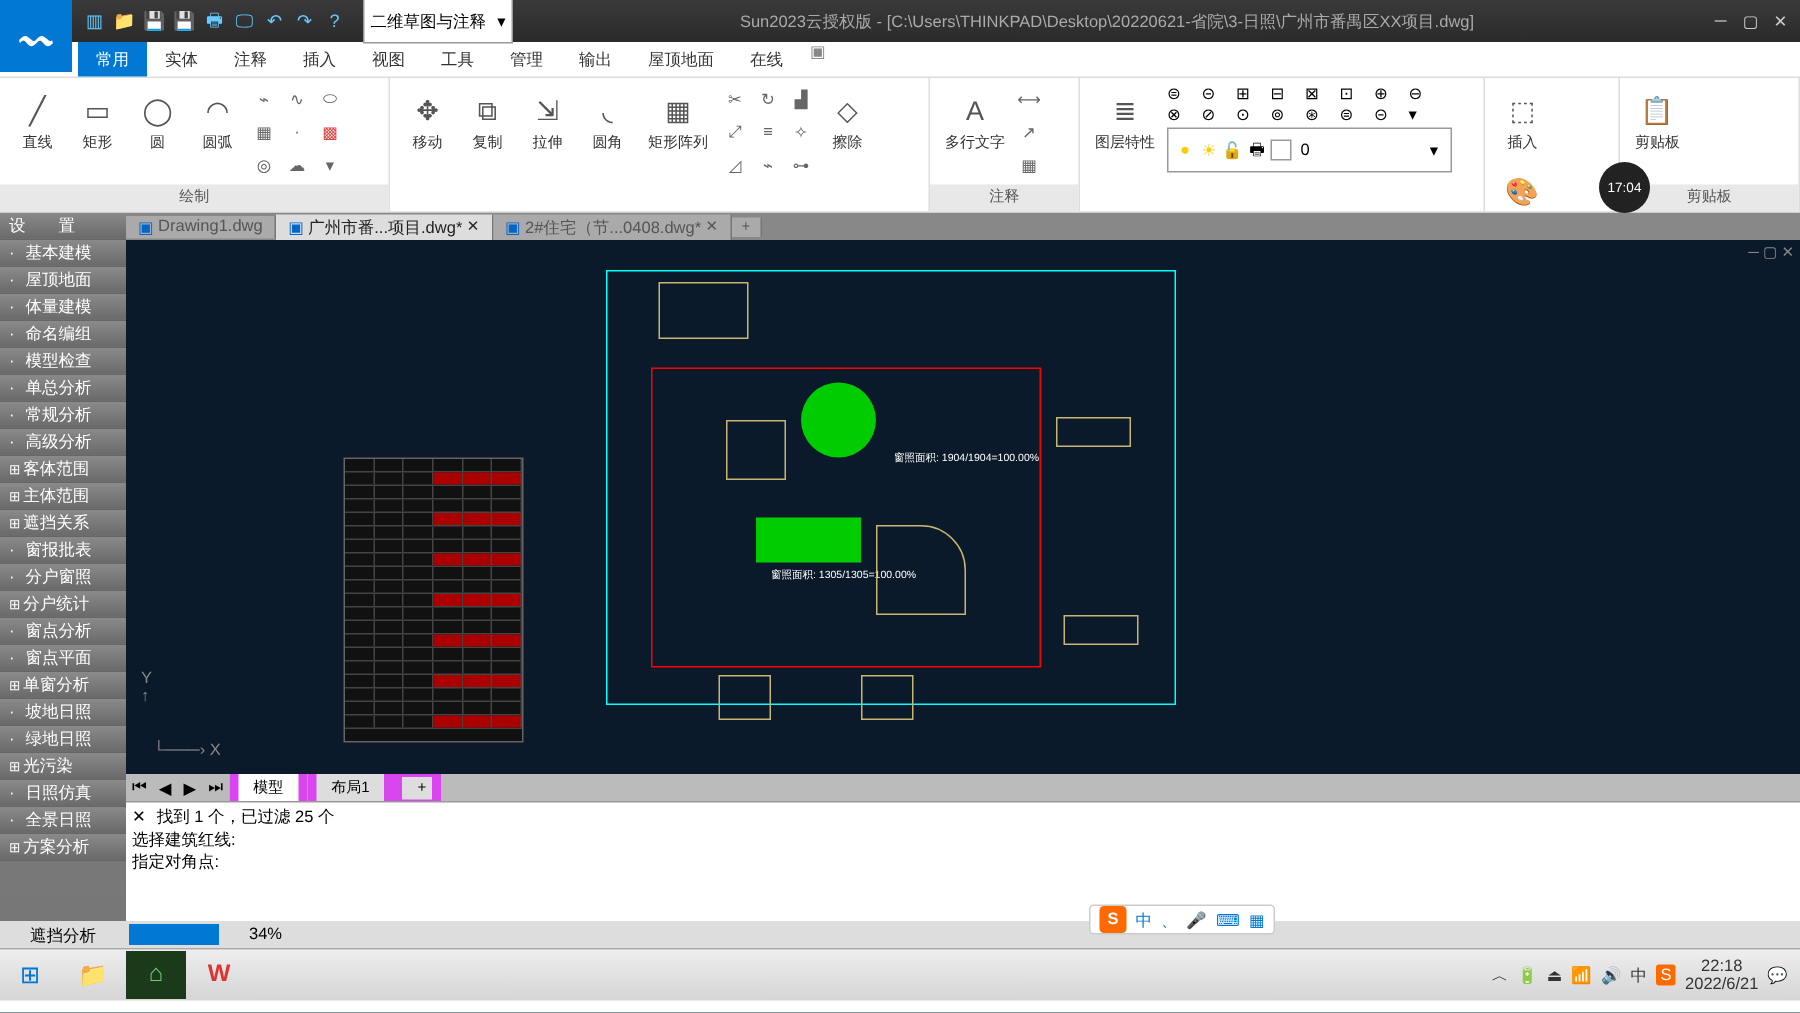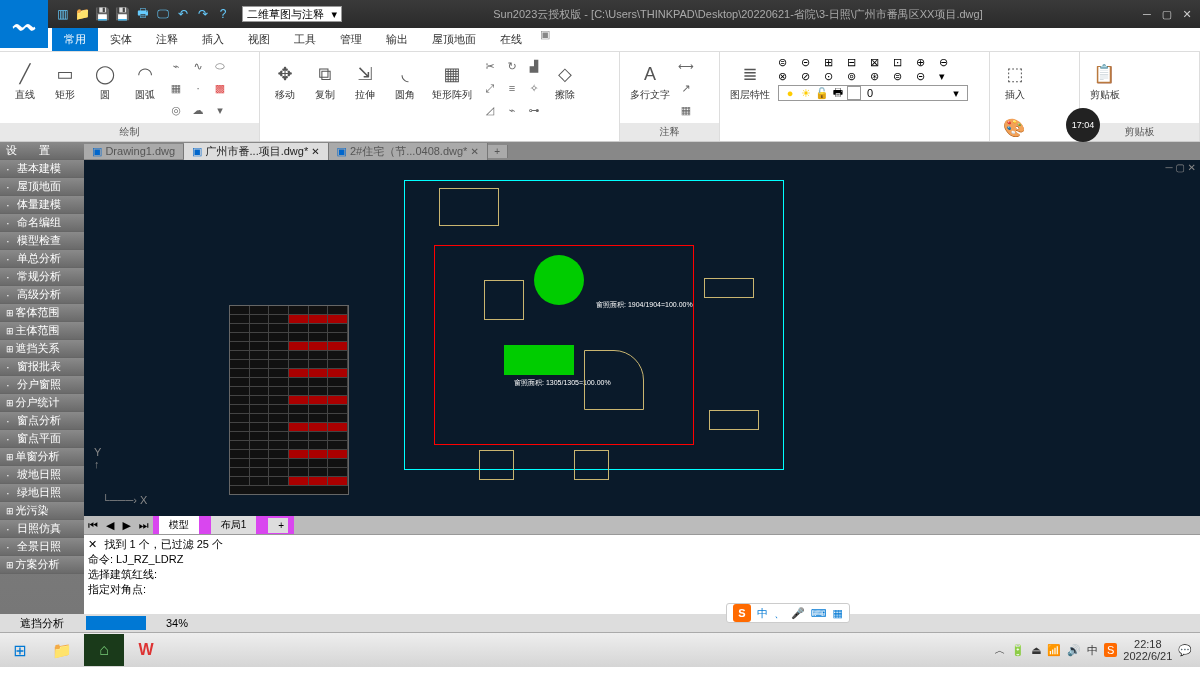--- a/index.html
+++ b/index.html
@@ -17,21 +17,21 @@
 .menu-item.active{background:#0078d4;color:#fff}
 .ribbon{height:90px;background:#fff;border-bottom:1px solid #ccc;display:flex;margin-left:0}
 .ribbon-group{border-right:1px solid #ddd;padding:4px 6px;display:flex;flex-direction:column;justify-content:space-between}
 .ribbon-tools{display:flex;gap:2px;flex-wrap:wrap}
 .tool-btn{width:38px;height:52px;display:flex;flex-direction:column;align-items:center;justify-content:center;gap:2px}
 .tool-btn .icon{width:24px;height:24px;display:flex;align-items:center;justify-content:center;font-size:18px;color:#555}
 .tool-btn .lbl{font-size:10px;color:#333}
 .small-grid{display:grid;grid-template-columns:repeat(3,20px);gap:2px}
 .small-grid span{width:20px;height:20px;display:flex;align-items:center;justify-content:center;font-size:11px;color:#666}
 .group-label{height:18px;background:#e8e8e8;text-align:center;font-size:10px;color:#555;margin:0 -6px -4px -6px;line-height:18px}
-.combo{height:16px;border:1px solid #999;padding:0 4px;background:#fff;display:flex;align-items:center;min-width:100px}
+.combo{height:30px;border:1px solid #999;padding:0 4px;background:#fff;display:flex;align-items:center;min-width:100px}
 .main{display:flex;height:472px}
 .sidebar{width:84px;background:linear-gradient(#888,#777);display:flex;flex-direction:column}
 .side-item{height:18px;color:#fff;font-size:11px;padding:1px 6px;border-bottom:1px solid #666;background:linear-gradient(#8a8a8a,#6a6a6a);display:flex;align-items:center;gap:2px}
 .workspace{flex:1;display:flex;flex-direction:column;background:#002b3d}
 .doc-tabs{height:18px;background:#888;display:flex;align-items:center}
 .doc-tab{padding:1px 8px;font-size:10px;color:#555;background:#aaa;border-right:1px solid #777;display:flex;align-items:center;gap:3px}
 .doc-tab.active{background:#ddd;color:#222}
 .doc-tab .x{font-size:10px}
 .canvas{flex:1;background:#0a1a2a;position:relative}
 .cyan-box{position:absolute;border:1px solid #0ff;left:320px;top:20px;width:380px;height:290px}
@@ -566,21 +566,20 @@
       <span style="padding:0 4px">◀</span>
       <span style="padding:0 4px">▶</span>
       <span style="padding:0 4px">⏭</span>
       <div class="btab active">模型</div>
       <div class="btab">布局1</div>
       <div class="btab" style="width:22px;text-align:center">+</div>
     </div>
     <div class="cmdarea">
       <span class="cmdclose" style="position:static">✕</span>
       <span class="line">找到 1 个，已过滤 25 个</span>
-      <div class="line">命令: LJ_RZ_LDRZ</div>
       <div class="line">选择建筑红线:</div>
       <div class="line">指定对角点:</div>
     </div>
   </div>
 </div>
 
 <div class="statusbar">
   <span style="padding:0 20px">遮挡分析</span>
   <div class="progress"></div>
   <span style="padding:0 20px">34%</span>

